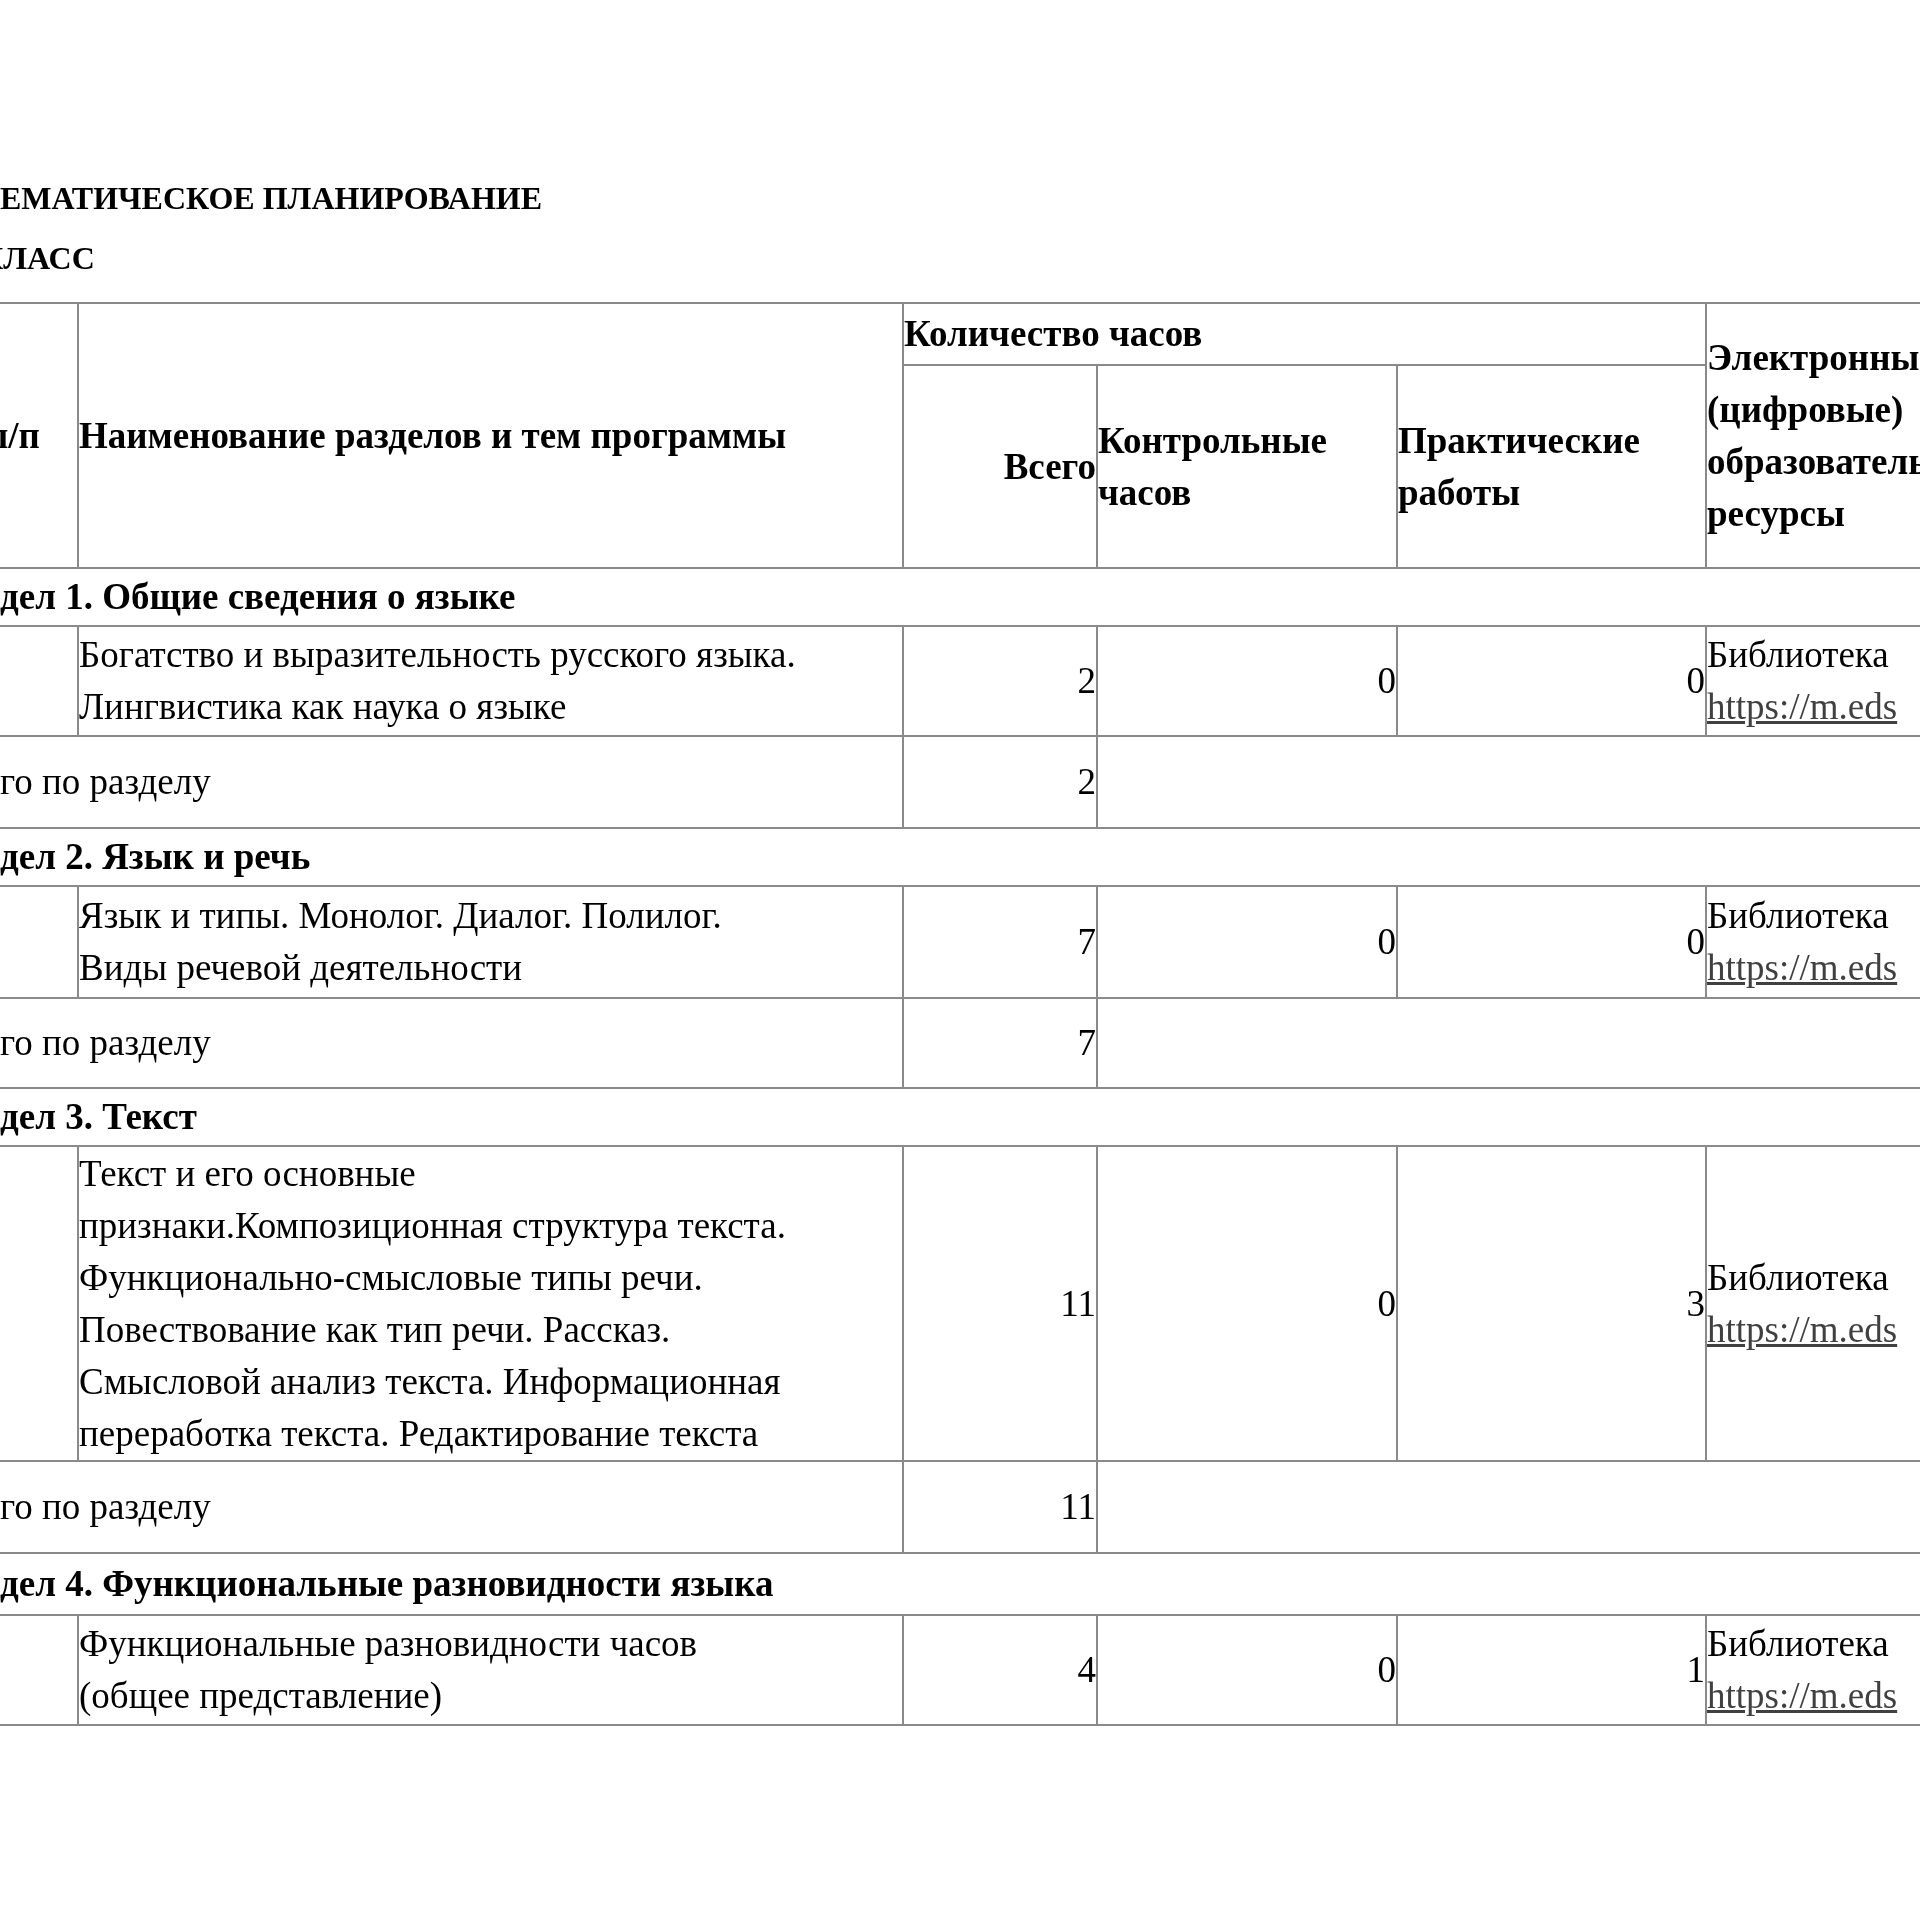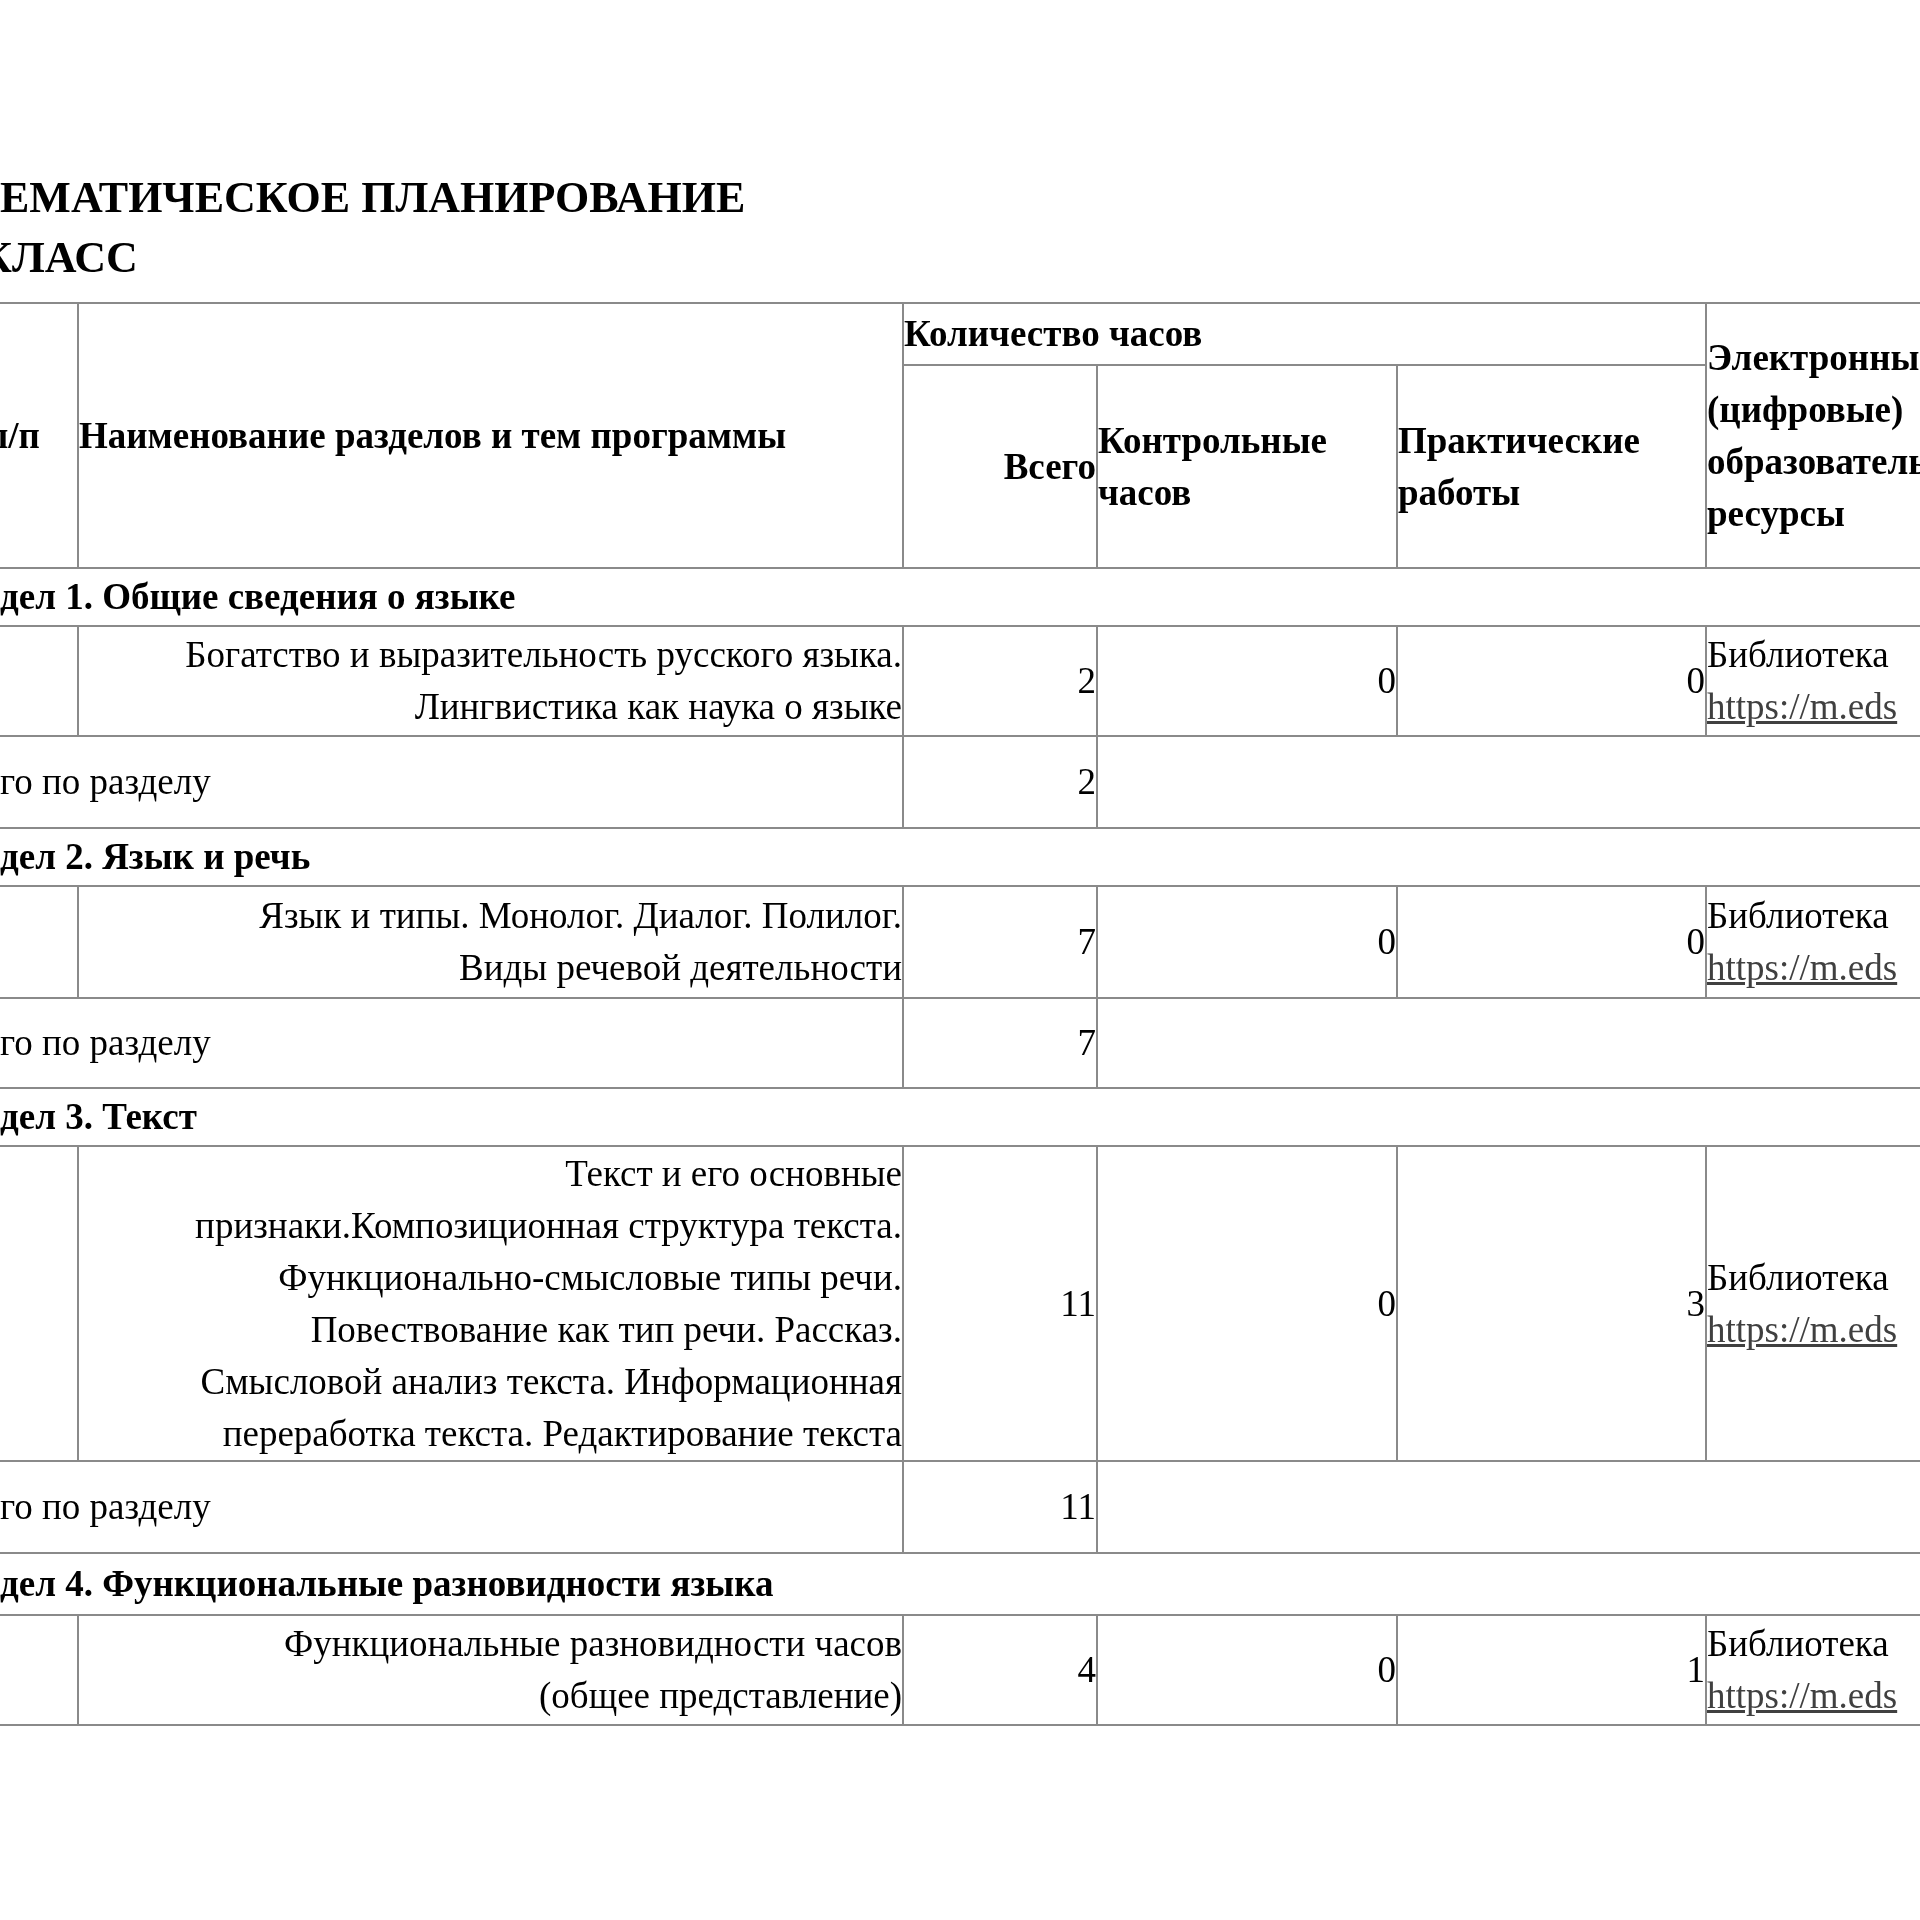--- a/index.html
+++ b/index.html
@@ -1,36 +1,36 @@
 <!DOCTYPE html>
 <html><head>
 <meta charset="utf-8">
 <style>
   html,body { margin:0; padding:0; background:#ffffff; }
   #canvas {
     position:relative; width:1920px; height:1920px;
     background:#ffffff; overflow:hidden; color:#000;
     font-family:"Liberation Serif","DejaVu Serif",serif;
   }
-  .doc-title { position:absolute; left:0; top:168px; font-size:44px; font-weight:bold; line-height:60px; white-space:nowrap; }
+  .doc-title { position:absolute; left:0; top:168px; font-size:32px; font-weight:bold; line-height:60px; white-space:nowrap; }
   .doc-title .line2 { display:block; margin-left:-20px; }
 
   table.plan { position:absolute; left:-2px; top:302px; width:2107px; table-layout:fixed; border-collapse:collapse; }
   table.plan td { border:2px solid #8a8a8a; padding:0; vertical-align:middle; font-size:37px; line-height:52px; overflow:hidden; }
   .bold { font-weight:bold; font-size:38px; }
   .prelines { white-space:pre-line; }
   .center { text-align:right; }
   .h-num { text-align:left; }
   .h-num .shift { display:inline-block; margin-left:-13px; white-space:nowrap; }
   .h-name { padding-left:30px; }
   .h-hours { padding-left:24px; height:60px; }
   .h-control { padding-left:45px; }
   .h-practical { padding-left:40px; }
   .h-resources { padding-left:38px; }
-  .topic-cell { padding-left:40px;text-align:right; }
+  .topic-cell { padding-left:40px; }
   .section-cell { padding-left:2px; }
   .subtotal-cell { padding-left:2px; }
   .res-cell { padding-left:38px; }
   .res-cell a { color:#404040; text-decoration:underline; cursor:pointer; }
 </style>
 </head>
 <body>
 
 <div id="canvas">
 

